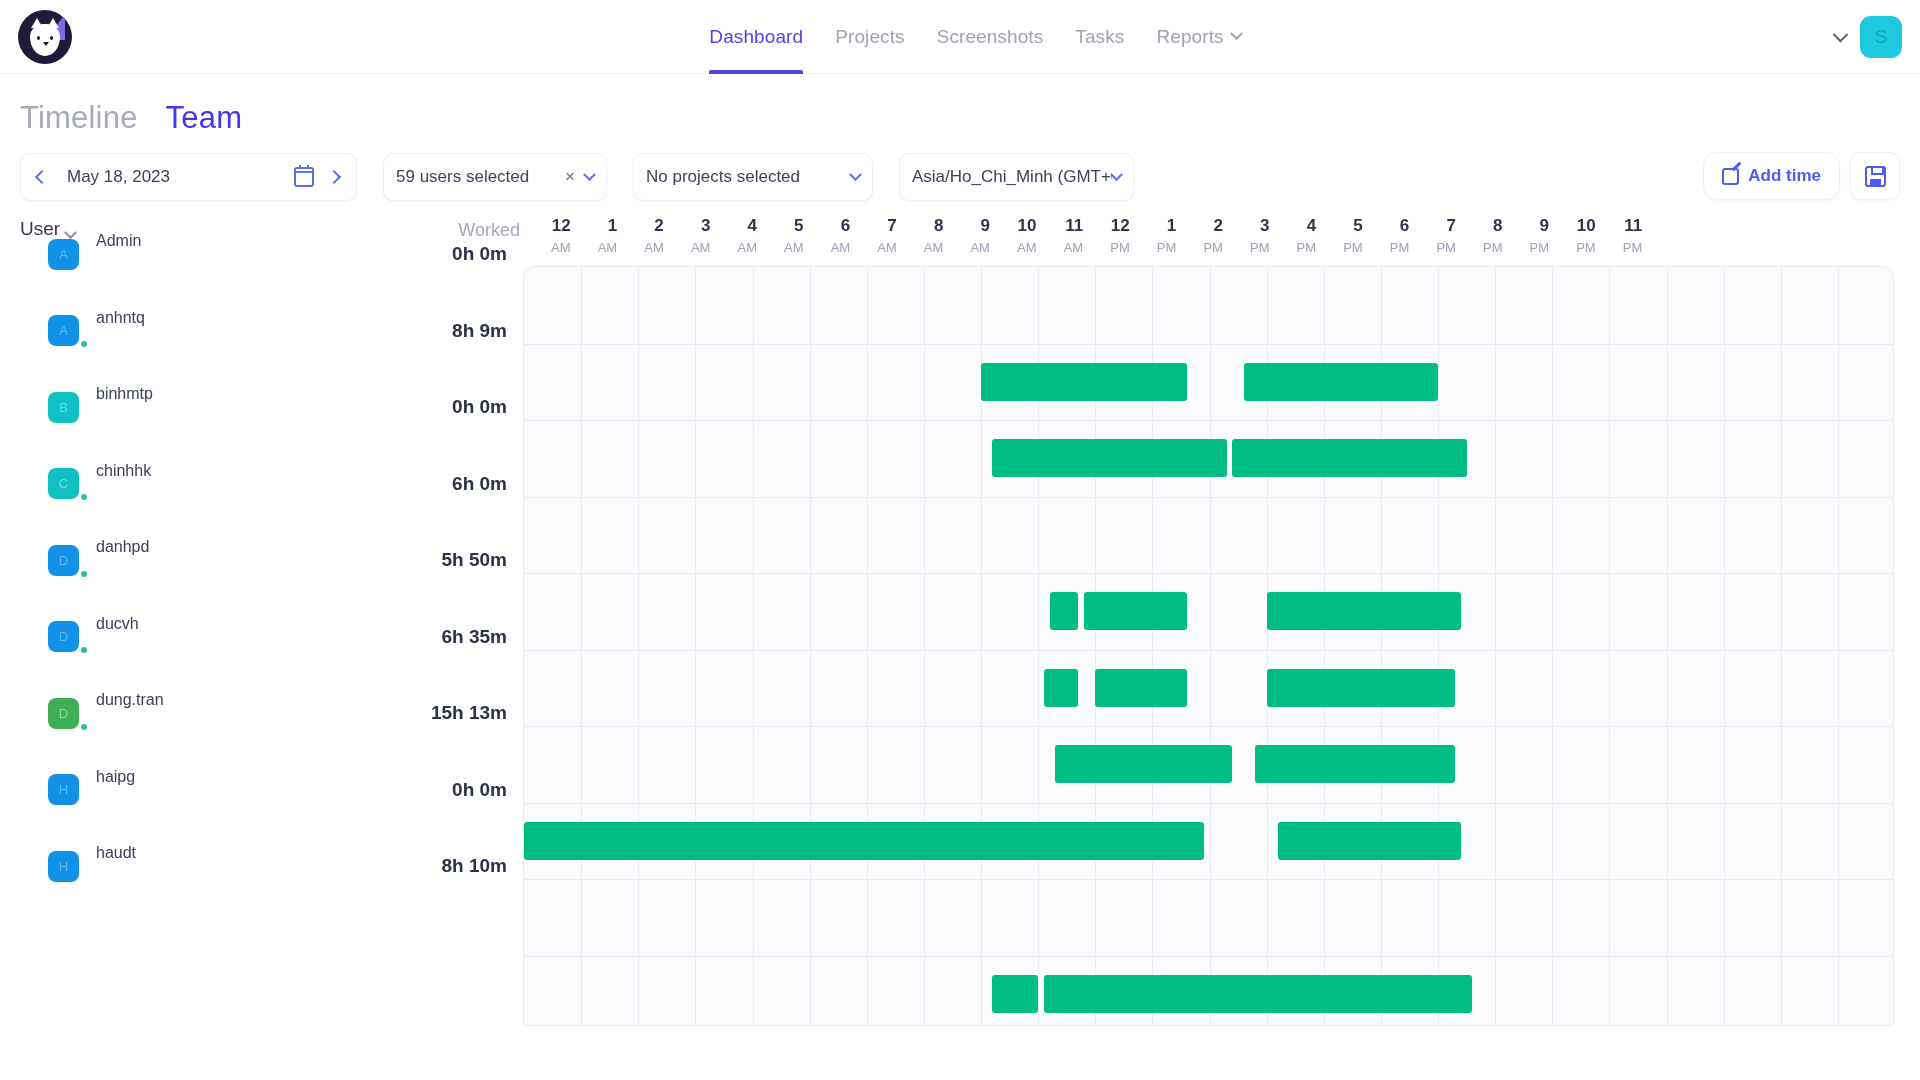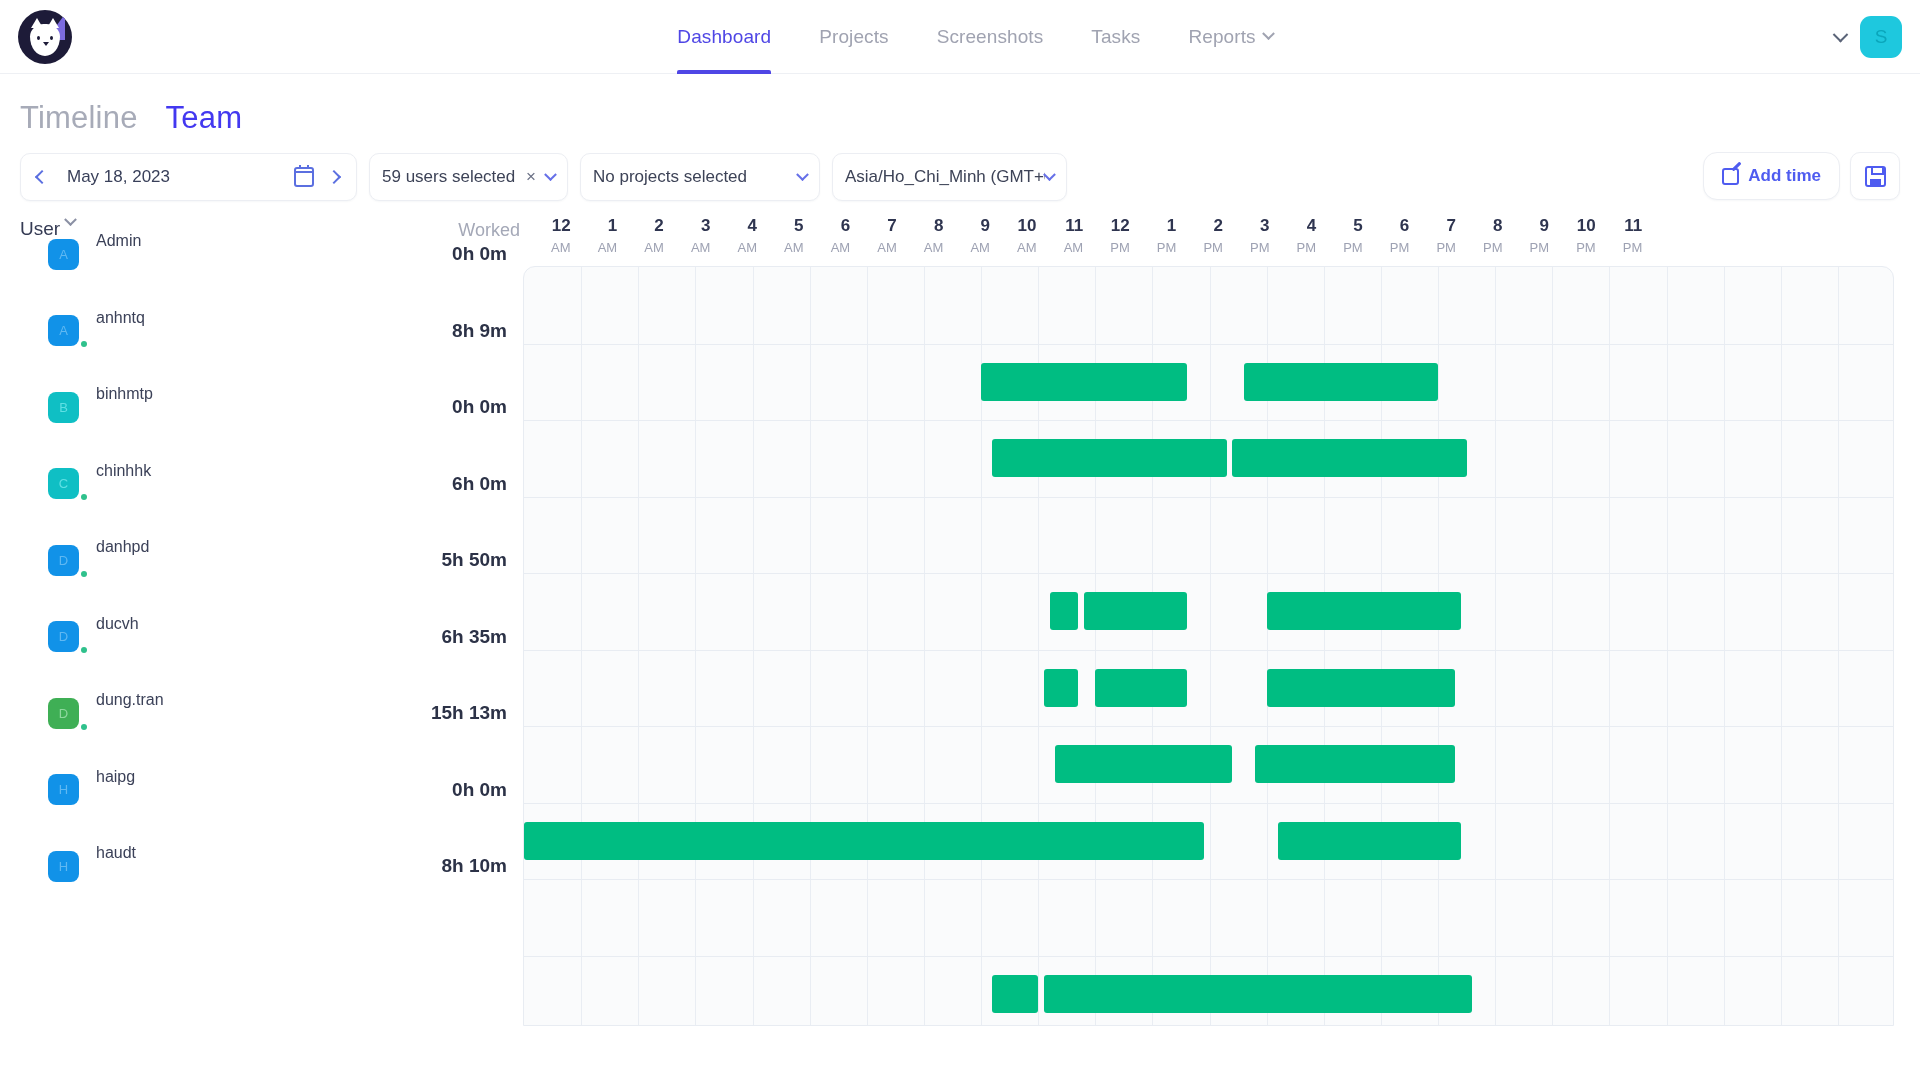--- a/index.html
+++ b/index.html
@@ -72,21 +72,21 @@
     left: 13px; top: 18px;
     width: 0; height: 0;
     border-left: 3px solid transparent;
     border-right: 3px solid transparent;
     border-top: 4px solid #1d1b38;
   }
 
   .nav-items {
     display: flex;
     align-items: center;
-    gap: 48px;
+    gap: 32px;
     margin: 0 auto;
     height: 74px;
     padding-left: 30px;
   }
   .nav-item {
     font-size: 19px;
     color: #a0a3b1;
     height: 74px;
     display: flex;
     align-items: center;
@@ -151,21 +151,21 @@
     color: #a7abb8;
     cursor: pointer;
     letter-spacing: 0.2px;
   }
   .page-tab.active { color: #4338f0; }
 
   
   .filterbar {
     display: flex;
     align-items: center;
-    gap: 12px;
+    gap: 26px;
     padding: 8px 20px 14px 20px;
     position: relative;
     height: 72px;
   }
   .ctl {
     height: 48px;
     background: #ffffff;
     border: 1px solid #eceef3;
     border-radius: 10px;
     display: flex;
@@ -213,21 +213,21 @@
     height: 2px; background: #5b6fe0;
   }
   .cal-icon::after {
     content: "";
     position: absolute;
     left: 3px; top: -4px;
     width: 2px; height: 4px;
     background: #5b6fe0;
     box-shadow: 8px 0 0 #5b6fe0;
   }
-  .ctl-users { width: 199px; padding: 0 12px; }
+  .ctl-users { width: 224px; padding: 0 12px; }
   .ctl-users .lbl { flex: 1; }
   .x-icon {
     font-size: 17px; color: #6b7186;
     margin-right: 10px;
     cursor: pointer;
   }
   .dd-caret {
     width: 9px; height: 9px;
     border-right: 2px solid #6670e8;
     border-bottom: 2px solid #6670e8;
@@ -312,21 +312,21 @@
     position: relative;
     padding-left: 20px;
   }
   .col-head {
     display: flex;
     height: 52px;
     align-items: flex-start;
   }
   .head-user {
     width: 80px;
-    display: flex; align-items: flex-start; gap: 6px;
+    display: flex; align-items: flex-end; gap: 6px;
     font-size: 19px; color: #353b54;
     padding-top: 2px;
     cursor: pointer;
   }
   .head-user .dd-caret { border-color: #8b90a4; }
   .head-worked {
     width: 420px;
     text-align: right;
     font-size: 18px;
     color: #a4a8b7;

